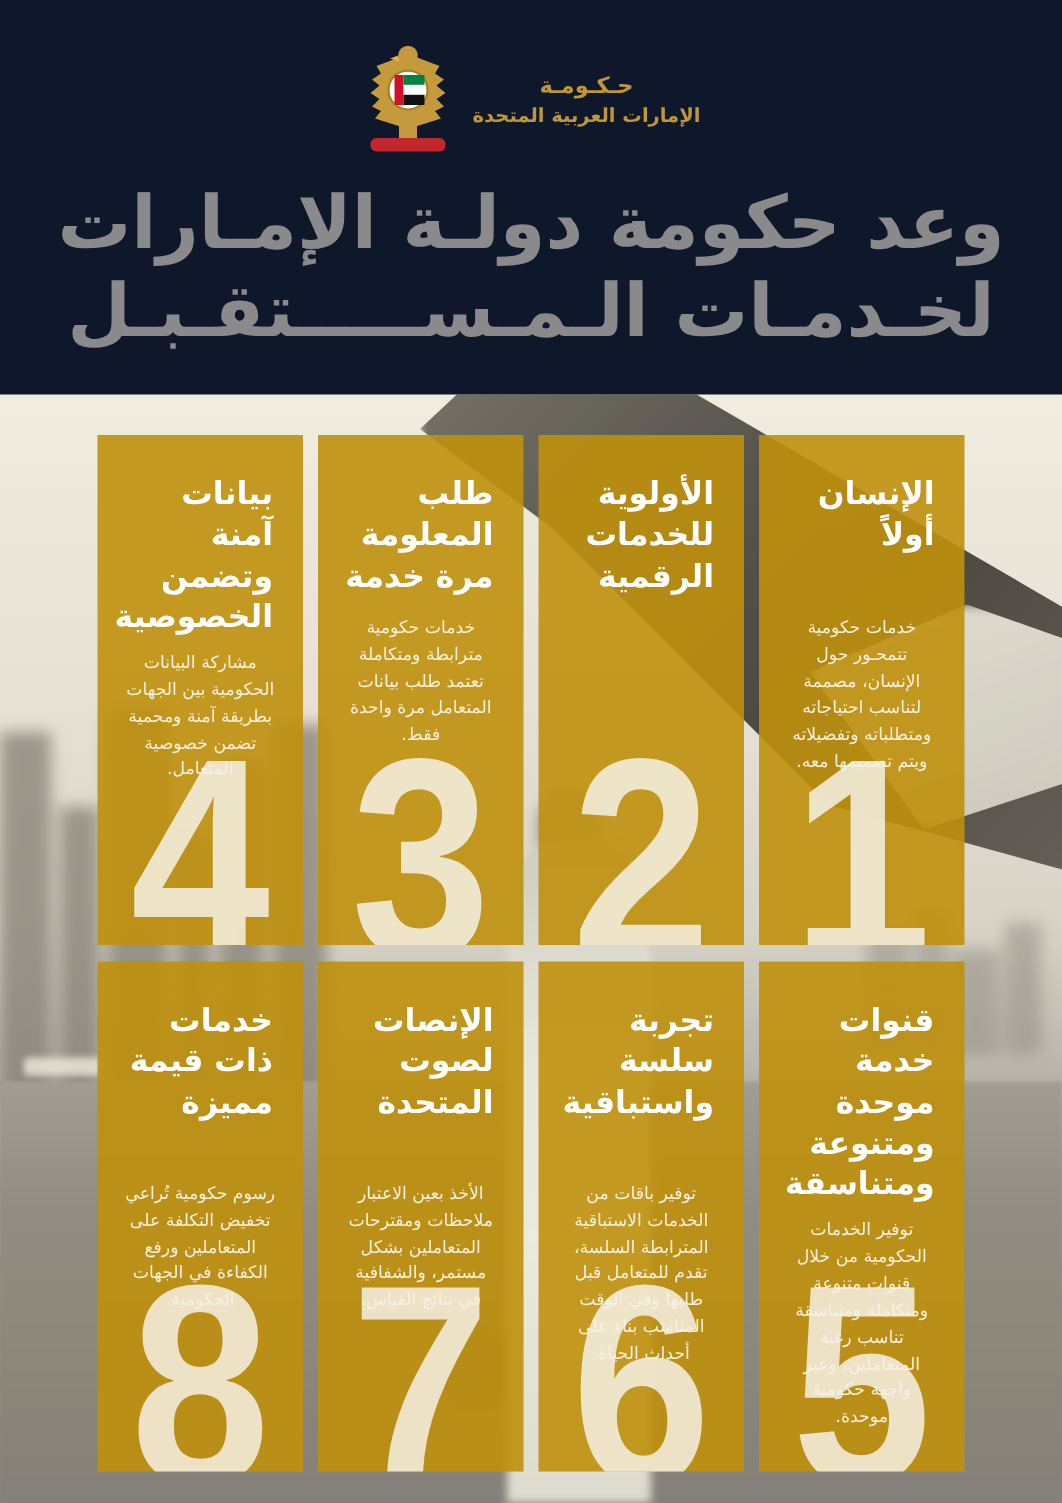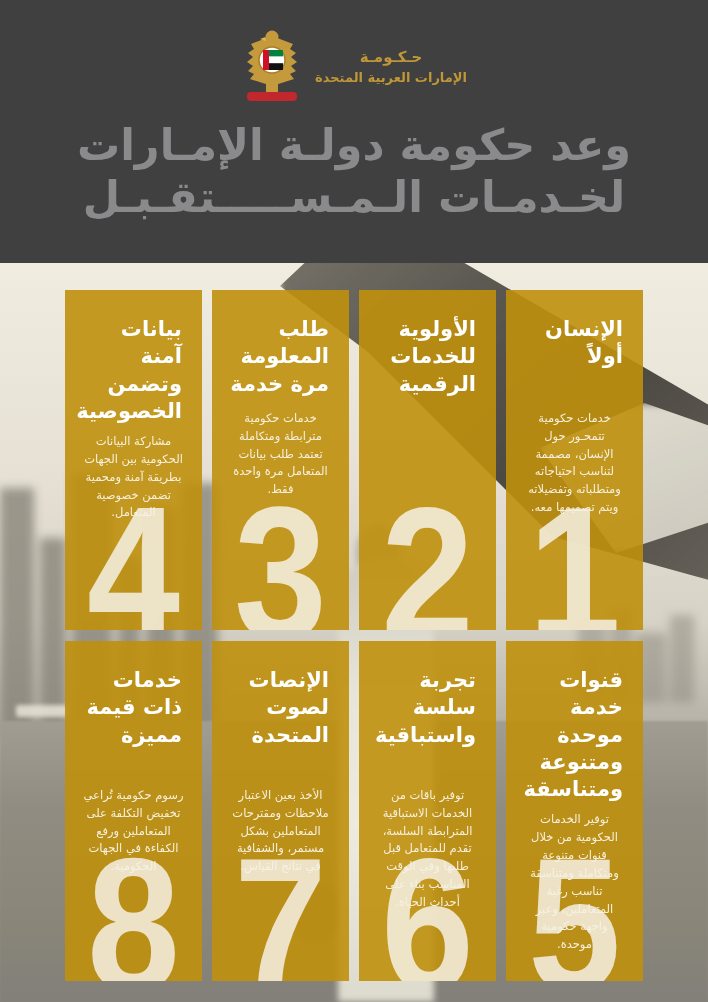--- a/index.html
+++ b/index.html
@@ -1,26 +1,26 @@
 <!DOCTYPE html>
 <html lang="ar"><head>
 <meta charset="utf-8">
 <style>
   * { margin:0; padding:0; box-sizing:border-box; }
   body { background:#444; display:flex; justify-content:center; font-family:"DejaVu Sans", sans-serif; }
   .poster { position:relative; width:708px; height:1002px; background:#FBF8F1; overflow:hidden; }
 
   
-  .top-section { position:relative; height:263px; background:#404040; z-index:3; }
+  .top-section { position:relative; height:263px; background:#0f172a; z-index:3; }
   .logo-block { display:flex; justify-content:center; align-items:center; gap:12px; padding-top:28px; }
   .emblem { width:62px; height:76px; flex:0 0 auto; }
   .gov-text { color:#C09738; text-align:center; }
   .gov-line1 { font-size:15px; font-weight:700; letter-spacing:1px; }
   .gov-line2 { font-size:13px; font-weight:700; margin-top:4px; }
-  .main-title { margin-top:16px; text-align:center; direction:rtl; color:#8A8A8C; font-size:43px; font-weight:700; line-height:1.2; }
+  .main-title { margin-top:16px; text-align:center; direction:rtl; color:#8A8A8C; font-size:49px; font-weight:700; line-height:1.2; }
 
   
   .photo { position:absolute; left:0; top:263px; width:708px; height:739px; overflow:hidden;
            background:linear-gradient(180deg,#F0ECE0 0%,#E6E1D4 28%,#D8D3C7 48%,#BDB8AD 60%,#A39E94 70%,#938F85 82%,#8B877E 100%); }
   .flag-shape { position:absolute; left:280px; top:-10px; width:440px; height:330px;
            clip-path:polygon(8% 0,38% 0,100% 48%,100% 100%,62% 86%,20% 30%,0 10%);
            background:linear-gradient(135deg,#6B675E 0%,#4C4942 35%,#3F3C36 60%,#5A564E 100%);
            filter:blur(3px); opacity:.92; }
   .flag-light { position:absolute; left:540px; top:140px; width:190px; height:150px;
            clip-path:polygon(0 30%,55% 0,100% 20%,100% 75%,40% 100%);

